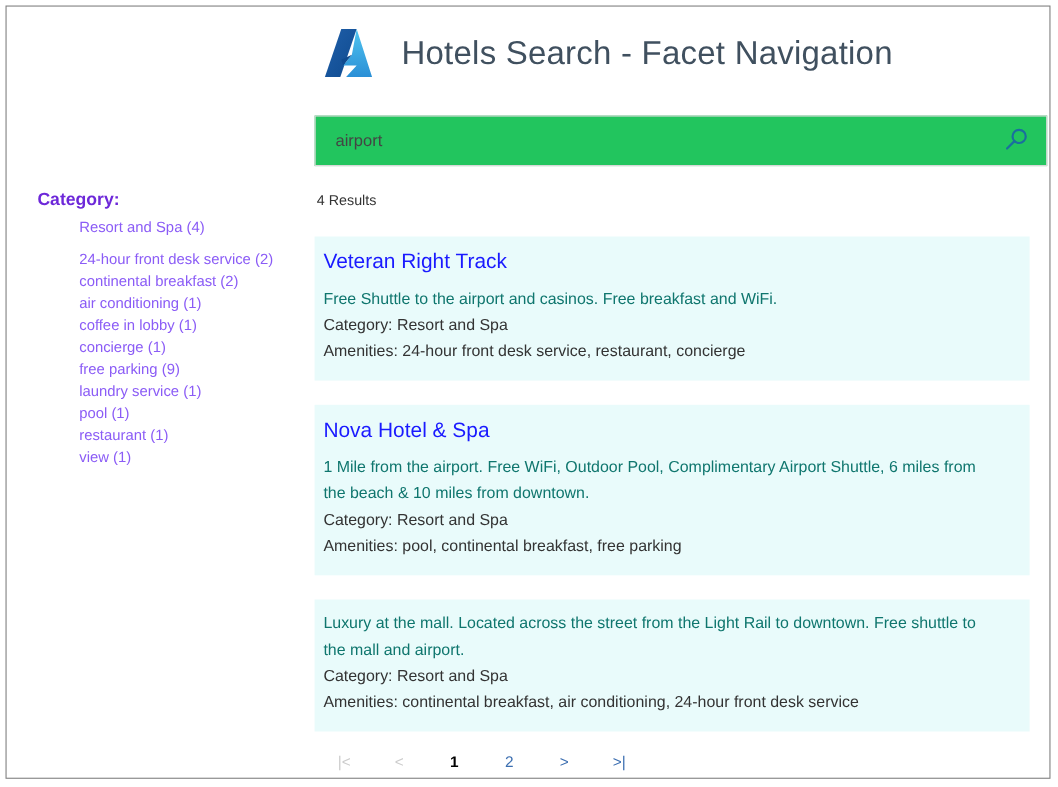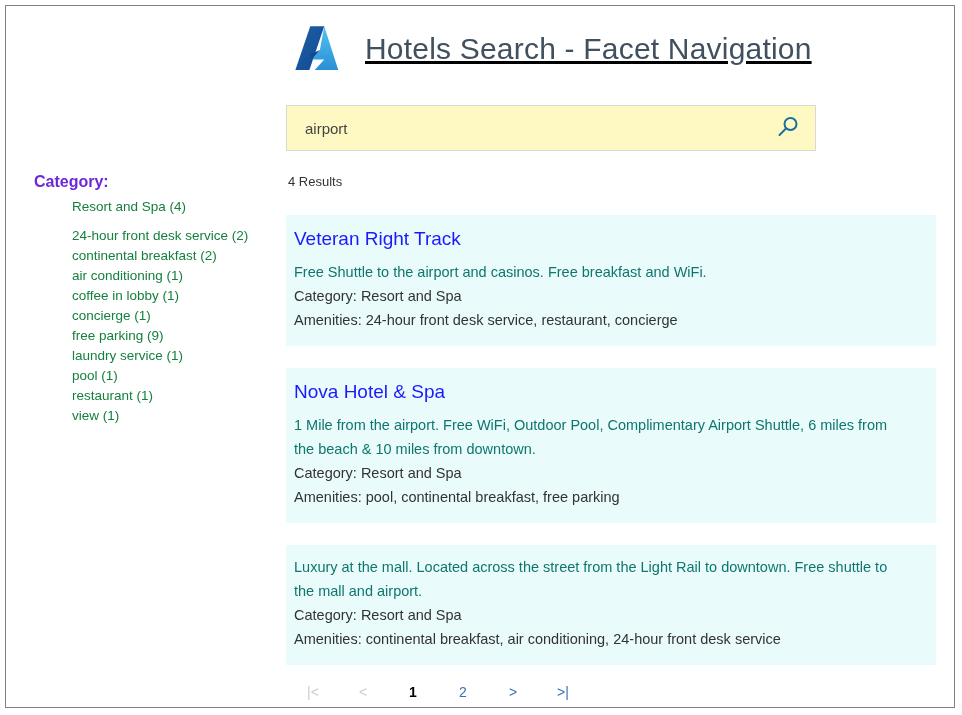--- a/index.html
+++ b/index.html
@@ -26,46 +26,45 @@
   }
 
   
   .header {
     position: absolute;
     left: 285px;
     top: 5px;
     display: flex;
     align-items: center;
     height: 76px;
-    text-decoration: underline;
   }
   .azure-logo {
     width: 56px;
     height: 56px;
     flex: 0 0 56px;
     margin-right: 18px;
   }
   .app-title {
     font-size: 30px;
     font-weight: 300;
     color: #40505f;
     letter-spacing: 0.2px;
     white-space: nowrap;
   }
 
   
   .search-wrap {
     position: absolute;
     left: 280px;
     top: 99px;
-    width: 530px;
+    width: 666px;
     height: 46px;
     border: 1px solid #d8d8d8;
     box-sizing: border-box;
-    background: #fef9c3;
+    background: #22c55e;
     display: flex;
     align-items: center;
   }
   .search-input {
     flex: 1 1 auto;
     border: none;
     outline: none;
     font-family: "Liberation Sans", sans-serif;
     font-size: 15px;
     color: #444;
@@ -101,21 +100,21 @@
     margin: 0 0 7px 0;
     line-height: 16px;
   }
   .facet-list {
     list-style: none;
     margin: 0 0 9px 0;
     padding: 0 0 0 38px;
   }
   .facet-item {
     font-size: 13.5px;
-    color: #15803d;
+    color: #8b5cf6;
     line-height: 20px;
     cursor: pointer;
     white-space: nowrap;
   }
 
   
   .results-count {
     position: absolute;
     left: 282px;
     top: 168px;

